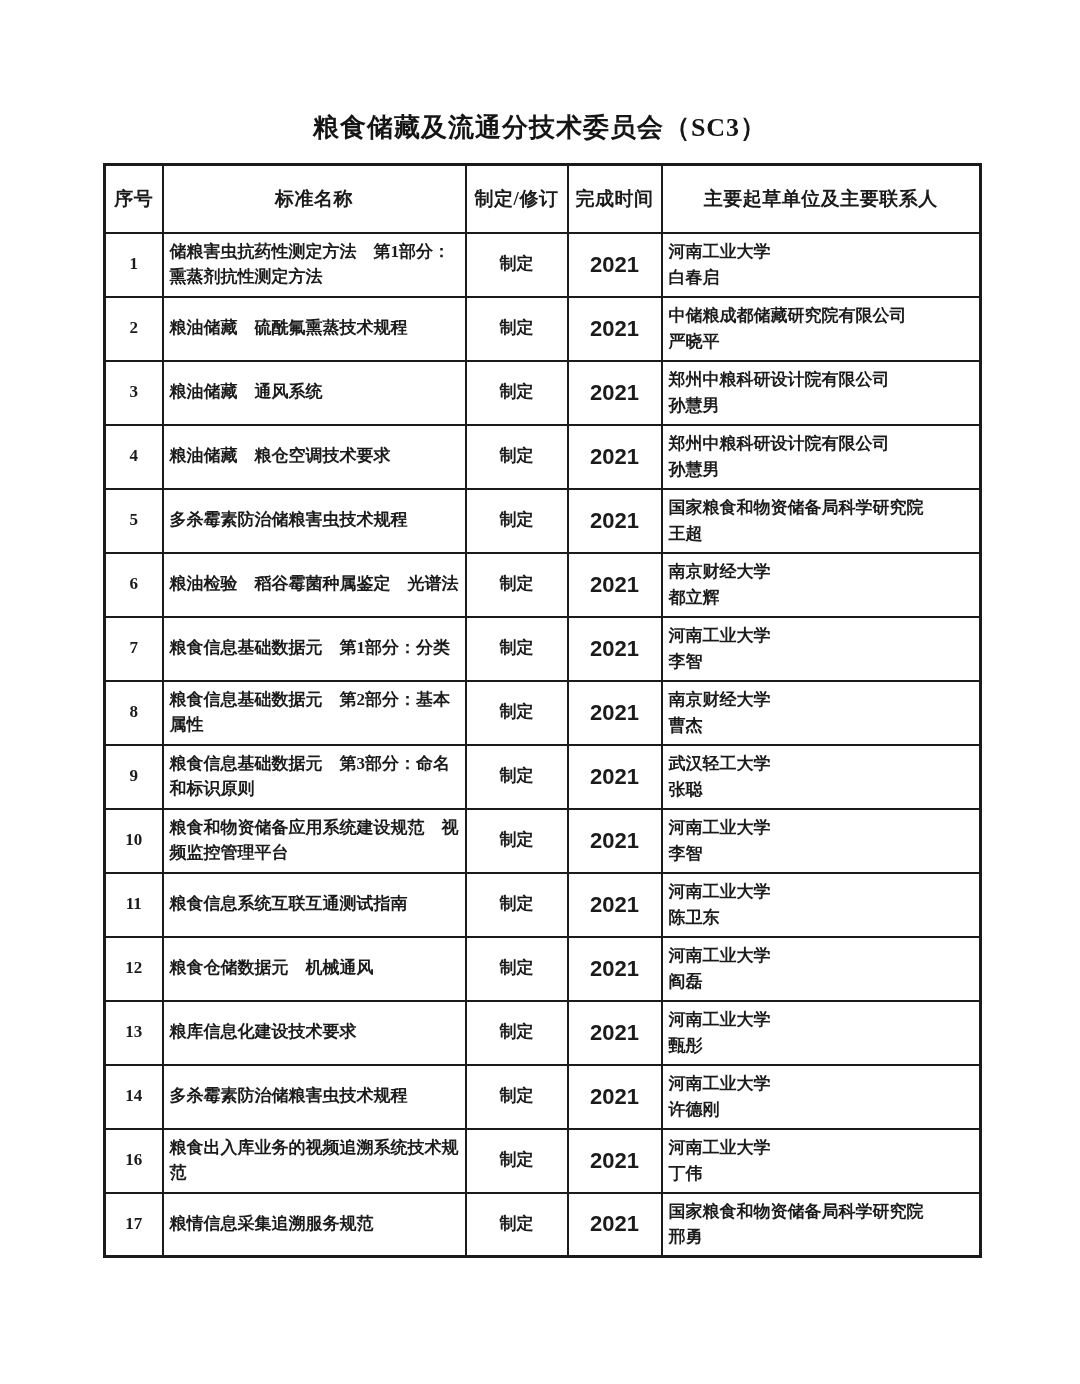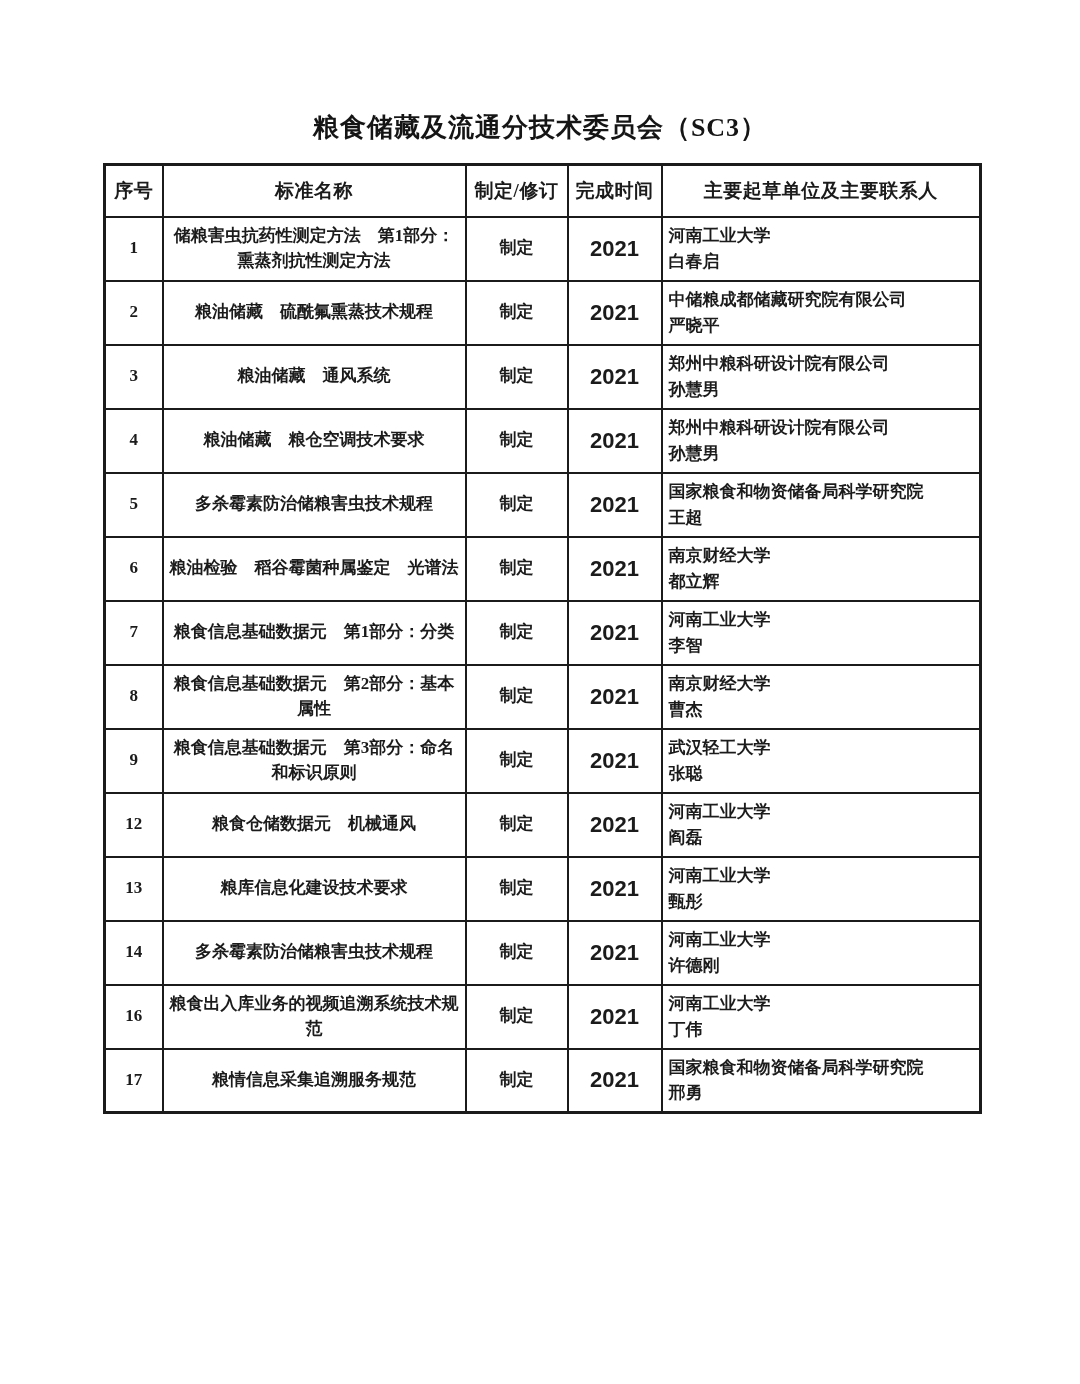--- a/index.html
+++ b/index.html
@@ -39,39 +39,39 @@
   table.standards th,
   table.standards td {
     border: 2px solid #1b1b1b;
     font-weight: bold;
     vertical-align: middle;
     overflow: hidden;
     padding: 3px 6px;
     box-sizing: border-box;
   }
   table.standards thead tr {
-    height: 52px;
+    height: 68px;
   }
   table.standards tbody tr {
     height: 64px;
   }
   th {
     font-size: 19px;
     text-align: center;
     letter-spacing: 0.5px;
   }
   td {
     font-size: 17px;
     line-height: 1.45;
   }
   td.c-no, td.c-type, td.c-year {
     text-align: center;
   }
   td.c-name {
-    text-align: center;
+    text-align: left;
     word-break: break-all;
     padding-left: 7px;
     padding-right: 4px;
     border-radius: 12px;
   }
   td.c-org {
     text-align: left;
     padding-left: 8px;
     line-height: 1.5;
   }
@@ -196,21 +196,41 @@
         <td class="c-no">9</td>
         <td class="c-name">粮食信息基础数据元　第3部分：命名和标识原则</td>
         <td class="c-type">制定</td>
         <td class="c-year">2021</td>
         <td class="c-org">
           <div>武汉轻工大学</div>
           <div>张聪</div>
         </td>
       </tr>
 
-
+      <tr>
+        <td class="c-no">10</td>
+        <td class="c-name">粮食和物资储备应用系统建设规范　视频监控管理平台</td>
+        <td class="c-type">制定</td>
+        <td class="c-year">2021</td>
+        <td class="c-org">
+          <div>河南工业大学</div>
+          <div>李智</div>
+        </td>
+      </tr>
+
+      <tr>
+        <td class="c-no">11</td>
+        <td class="c-name">粮食信息系统互联互通测试指南</td>
+        <td class="c-type">制定</td>
+        <td class="c-year">2021</td>
+        <td class="c-org">
+          <div>河南工业大学</div>
+          <div>陈卫东</div>
+        </td>
+      </tr>
 
       <tr>
         <td class="c-no">12</td>
         <td class="c-name">粮食仓储数据元　机械通风</td>
         <td class="c-type">制定</td>
         <td class="c-year">2021</td>
         <td class="c-org">
           <div>河南工业大学</div>
           <div>阎磊</div>
         </td>

